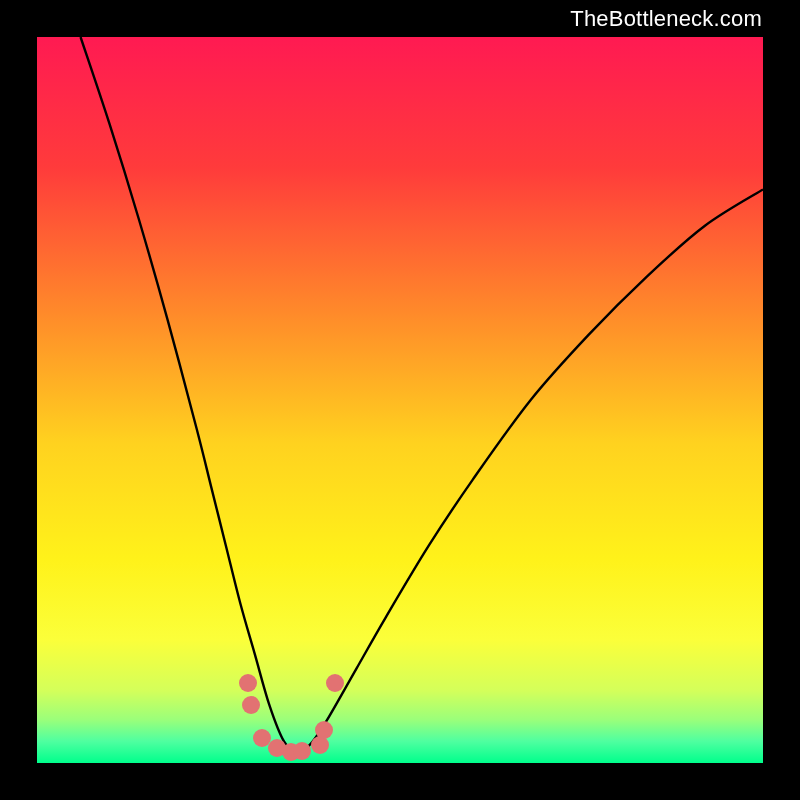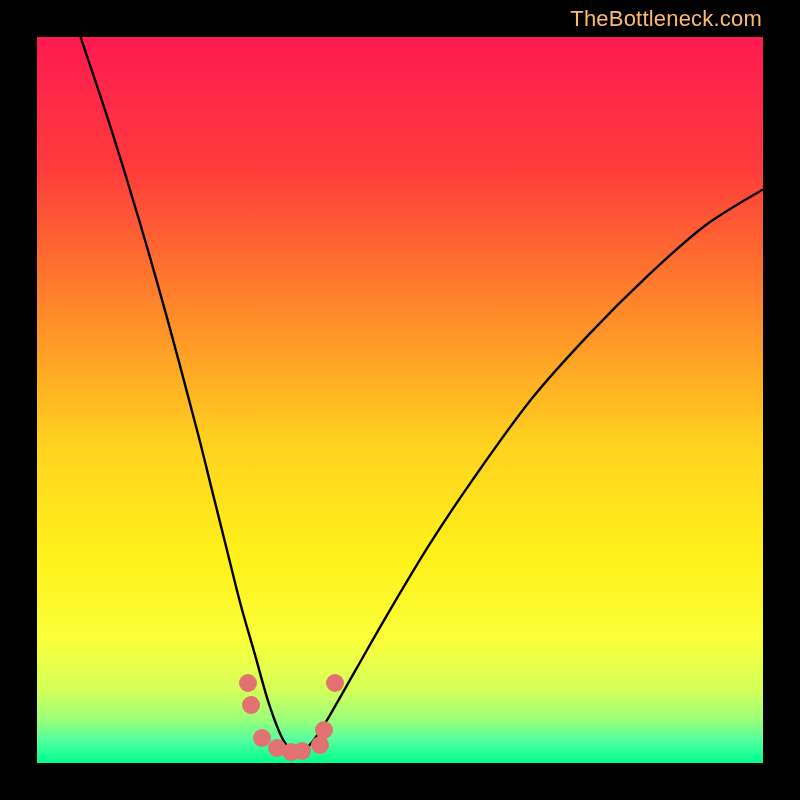--- a/index.html
+++ b/index.html
@@ -30,21 +30,21 @@
     position: absolute;
     left: 0;
     top: 0;
     width: 100%;
     height: 100%;
   }
   .watermark {
     position: absolute;
     top: 6px;
     right: 38px;
-    color: #fdba74;
+    color: #ffffff;
     font-size: 22px;
     font-weight: 500;
     letter-spacing: 0.2px;
   }
   .dots {
     position: absolute;
     left: 0;
     top: 0;
     width: 100%;
     height: 100%;

